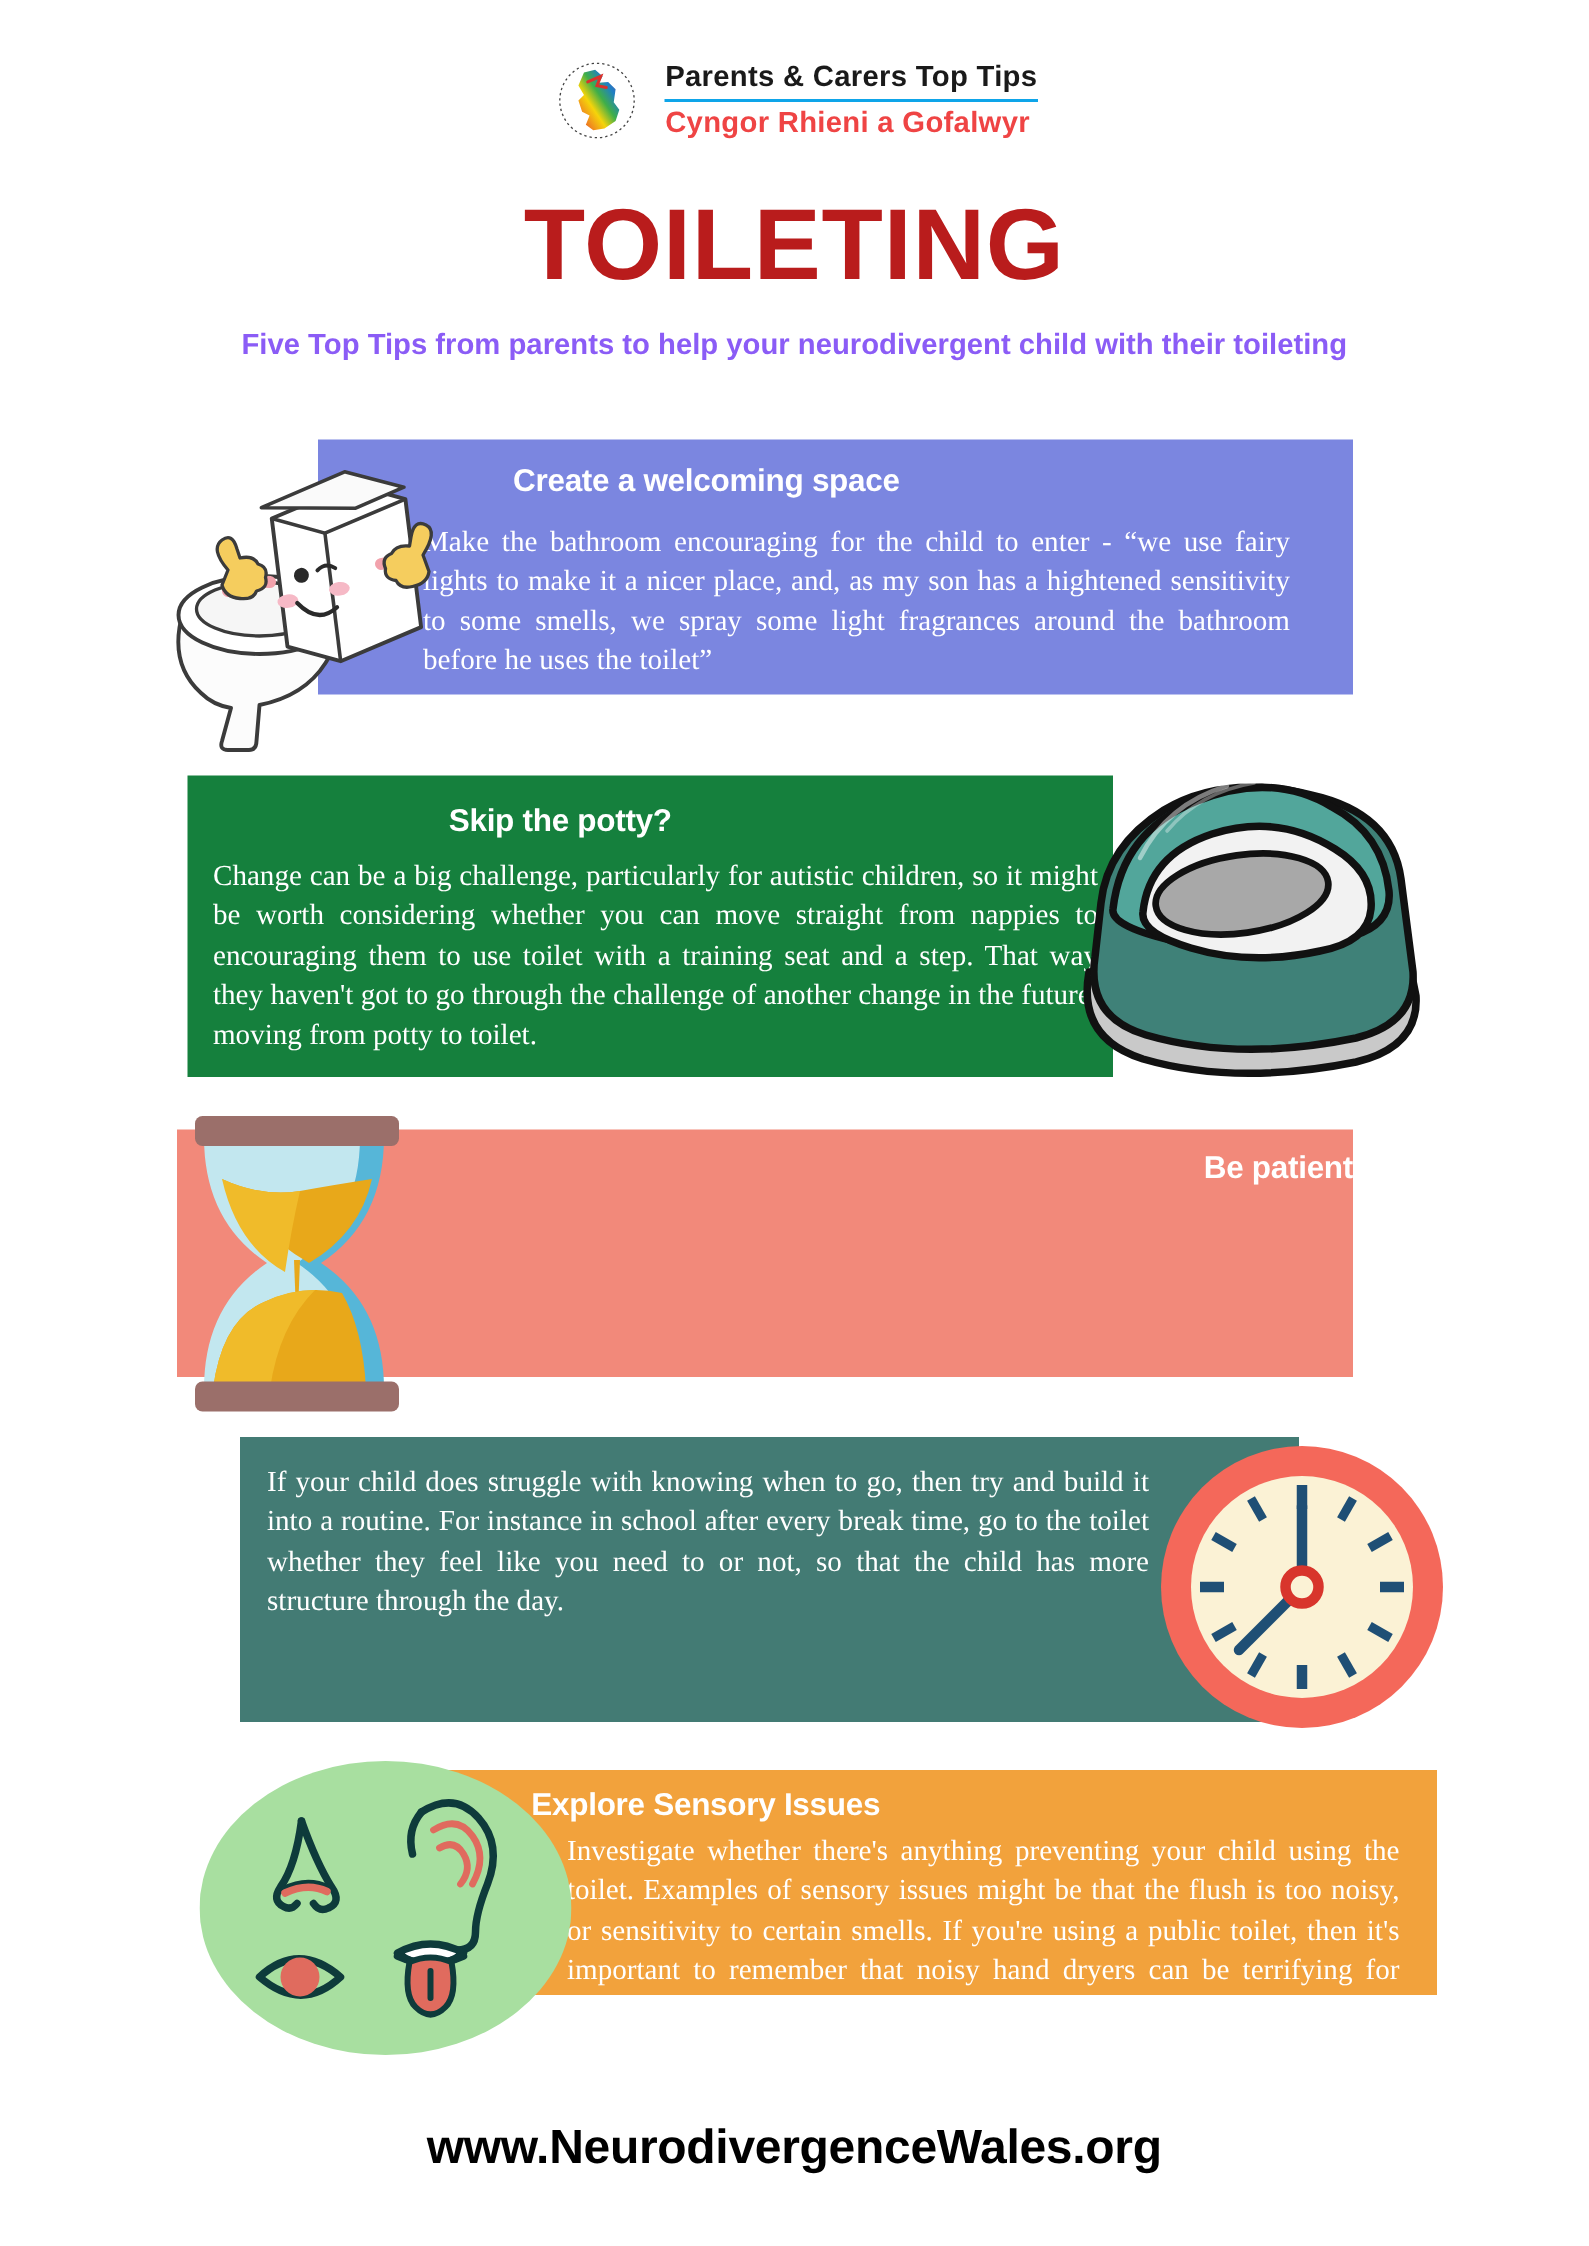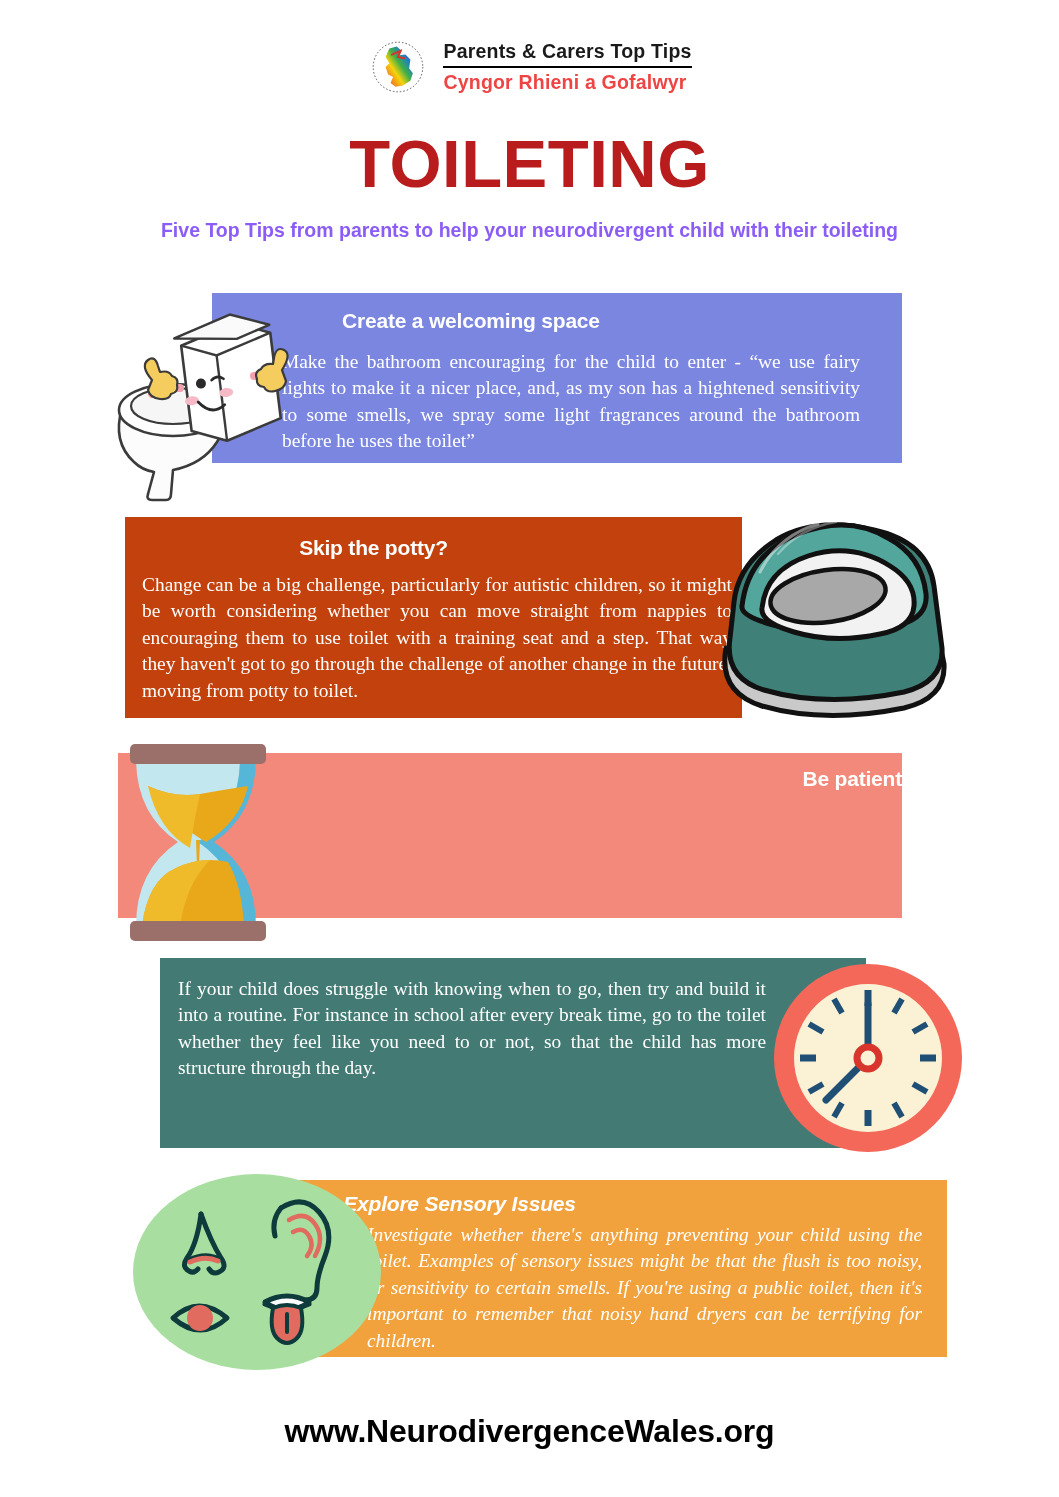--- a/index.html
+++ b/index.html
@@ -35,21 +35,21 @@
     display: flex;
     flex-direction: column;
     line-height: 1.0;
   }
   .brand-line1 {
     font-size: 19.5px;
     font-weight: bold;
     color: #1a1a1a;
     letter-spacing: 0.2px;
     padding-bottom: 4px;
-    border-bottom: 2px solid #000000;
+    border-bottom: 2px solid #0ea5e9;
   }
   .brand-line2 {
     font-size: 19.5px;
     font-weight: bold;
     color: #ef4444;
     letter-spacing: 0.2px;
     padding-top: 5px;
   }
 
   .page-title {
@@ -95,36 +95,36 @@
     text-align: justify;
     text-justify: inter-word;
   }
 
   
   #tip-1 { left: 212px; top: 293px; width: 690px; height: 170px; background: #7b86e0; }
   #tip-1 .tip-heading { margin: 16px 0 0 130px; text-align: left; }
   #tip-1 .tip-body    { margin: 16px 42px 0 70px; }
 
   
-  #tip-2 { left: 125px; top: 517px; width: 617px; height: 201px; background: #c2410c; }
+  #tip-2 { left: 125px; top: 517px; width: 617px; height: 201px; background: #15803d; }
   #tip-2 .tip-heading { margin: 19px 0 0 0; text-align: center; padding-right: 120px;}
   #tip-2 .tip-body    { margin: 12px 10px 0 17px; }
 
   
   #tip-3 { left: 118px; top: 753px; width: 784px; height: 165px; background: #f2897a; }
   #tip-3 .tip-heading { margin: 14px 0 0 0; text-align: right; padding-left: 55px;}
   #tip-3 .tip-body    { margin: 22px 42px 0 200px; }
 
   
   #tip-4 { left: 160px; top: 958px; width: 706px; height: 190px; background: #437b74; }
   #tip-4 .tip-heading { margin: 16px 0 0 0; text-align: center; padding-right: 80px;}
   #tip-4 .tip-body    { margin: 18px 100px 0 18px; }
 
   
-  #tip-5 { left: 242px; top: 1180px; width: 705px; height: 177px; background: #f2a23c; font-style: italic; }
+  #tip-5 { left: 253px; top: 1180px; width: 705px; height: 150px; background: #f2a23c; }
   #tip-5 .tip-heading { margin: 12px 0 0 0; text-align: center; padding-right: 270px;}
   #tip-5 .tip-body    { margin: 6px 25px 0 125px; }
 
   
   .art { position: absolute; }
   #art-toilet   { left: 104px; top: 288px;  width: 200px; height: 215px; }
   #art-potty    { left: 700px; top: 498px;  width: 268px; height: 232px; }
   #art-hourglass{ left: 118px; top: 740px;  width: 160px; height: 205px; }
   #art-clock    { left: 772px; top: 962px;  width: 192px; height: 192px; }
   #art-sensory  { left: 133px; top: 1174px; width: 248px; height: 196px; }

